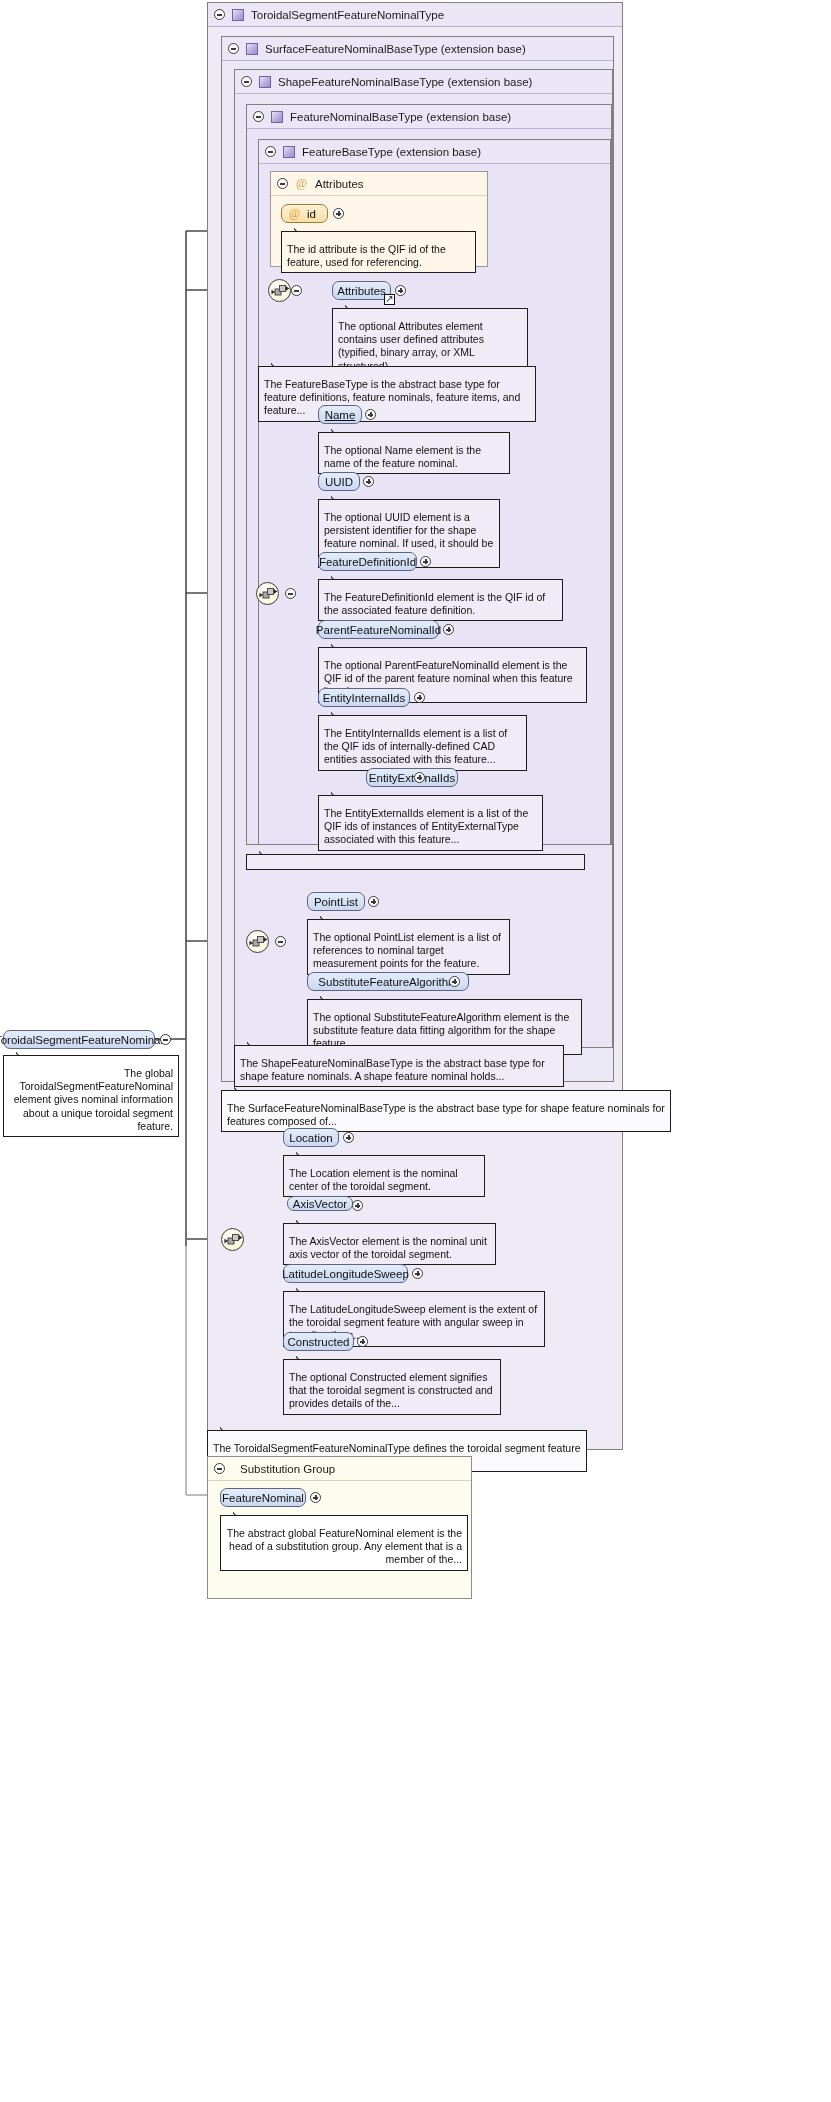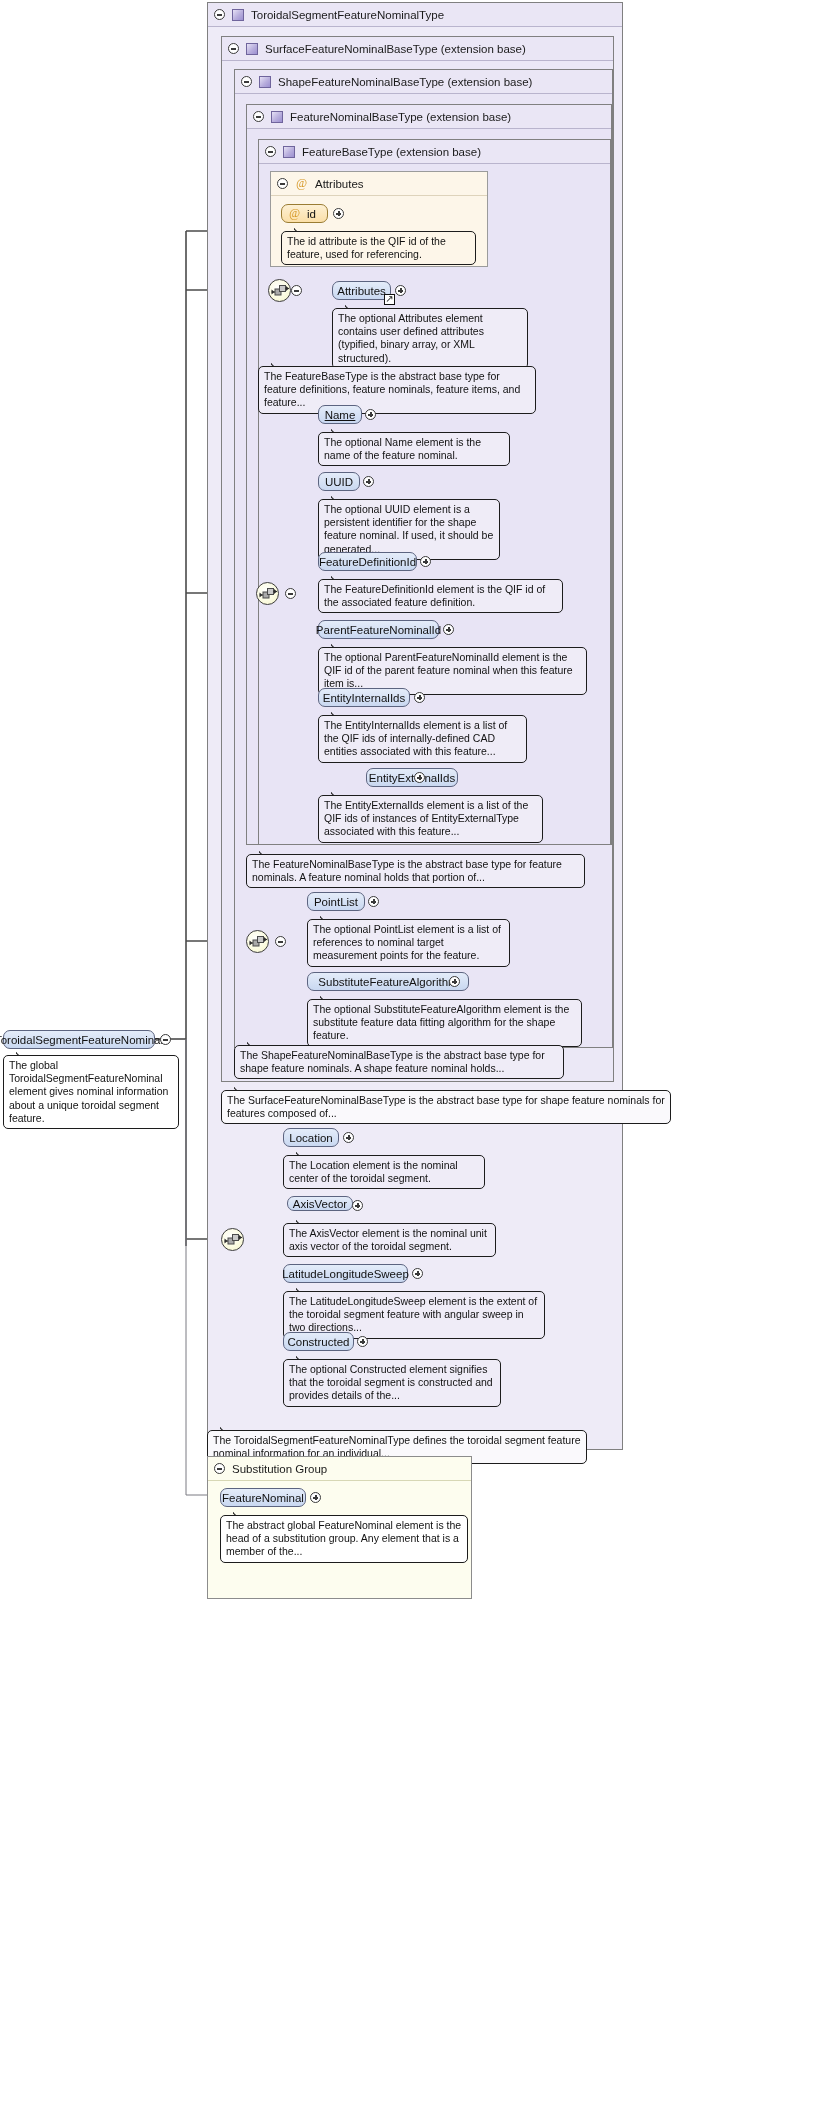--- a/index.html
+++ b/index.html
@@ -109,30 +109,30 @@
   }
   .refBadge::after{
     content:"↗"; position:absolute; left:0; right:0; top:-1px;
     font-size:10px;
   }
 
   
   .doc {
     position: absolute;
     border: 1px solid #1c1c1c;
-    border-radius: 5px;
+    border-radius: 0;
     background: #efecf7;
     font-size: 10.5px;
     line-height: 13.2px;
     color: #111;
-    padding: 3px 5px 3px 5px;
+    padding: 11px 5px 3px 5px;
   }
   .doc.docWhite { background: #faf9fc; }
   .doc.docCream { background: #fdf6e9; }
-  .doc.docPale  { background: #ffffff; }
+  .doc.docPale  { background: #ffffff; text-align: right; }
   
   .doc .notch, .doc .notchIn {
     position: absolute;
     width: 13px; height: 7px;
     top: -7px; left: 12px;
     overflow: hidden;
   }
   .doc .notch::after {
     content: "";
     position: absolute; left: 0; top: 3px;
@@ -363,21 +363,20 @@
     <span>EntityExternalIds</span>
   </div>
   <div class="toggle plus" style="position:absolute; left:414px; top:772px;"></div>
   <div class="doc" style="left:318px; top:795px; width:225px;">
     <span class="notch"></span>
     <span>The EntityExternalIds element is a list of the QIF ids of instances of EntityExternalType associated with this feature...</span>
   </div>
 
   <div class="doc" style="left:246px; top:854px; width:339px;">
     <span class="notch"></span>
-    <span>The FeatureNominalBaseType is the abstract base type for feature nominals. A feature nominal holds that portion of...</span>
   </div>
 
   <div class="seq" style="left:246px; top:930px;">
     <svg width="19" height="19" viewBox="0 0 19 19">
       <rect x="4" y="7" width="6" height="6" fill="#a9a9a9" stroke="#4a4a4a" stroke-width="1"></rect>
       <rect x="8.5" y="3.5" width="6" height="6" fill="#c9c9c9" stroke="#4a4a4a" stroke-width="1"></rect>
       <line x1="0.5" y1="10" x2="4" y2="10" stroke="#2e2e2e" stroke-width="1"></line>
       <line x1="14.5" y1="6.5" x2="18" y2="6.5" stroke="#2e2e2e" stroke-width="1"></line>
       <polygon points="0.5,7.5 3.5,10 0.5,12.5" fill="#2e2e2e"></polygon>
       <polygon points="15,4 18,6.5 15,9" fill="#2e2e2e"></polygon>
@@ -461,21 +460,21 @@
   </div>
 
   <div class="doc docWhite" style="left:207px; top:1430px; width:380px;">
     <span class="notch"></span>
     <span>The ToroidalSegmentFeatureNominalType defines the toroidal segment feature nominal information for an individual...</span>
   </div>
 
   <div class="ctBox subBox" style="left:207px; top:1456px; width:265px; height:143px;">
     <div class="ctHeader">
       <span class="toggle"></span>
-      <span style="margin-left:0;">Substitution Group</span>
+      <span style="margin-left:8px;">Substitution Group</span>
     </div>
   </div>
 
   <div class="node" style="left:220px; top:1488px; width:86px; height:19px;">
     <span>FeatureNominal</span>
   </div>
   <div class="toggle plus" style="position:absolute; left:310px; top:1492px;"></div>
   <div class="doc docPale" style="left:220px; top:1515px; width:248px;">
     <span class="notch"></span>
     <span>The abstract global FeatureNominal element is the head of a substitution group. Any element that is a member of the...</span>

